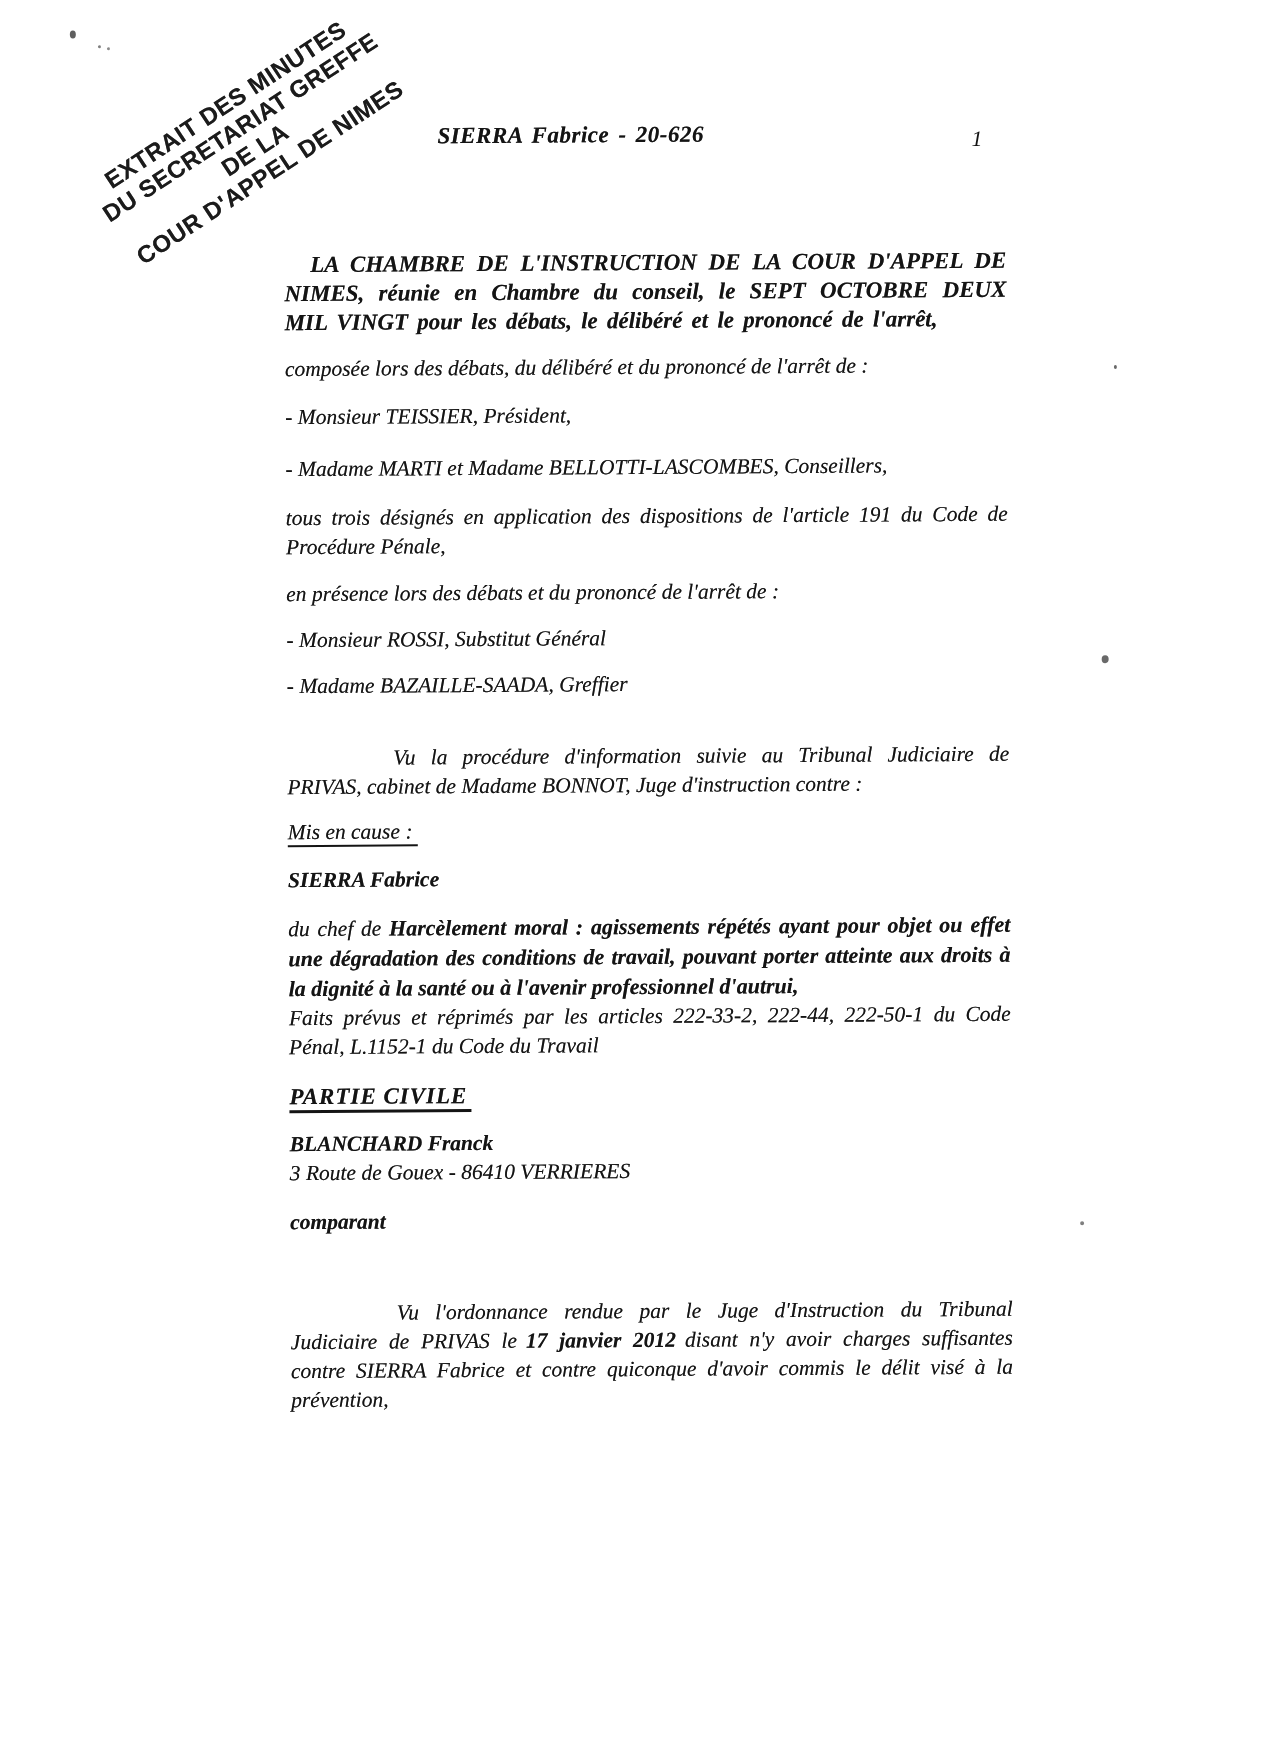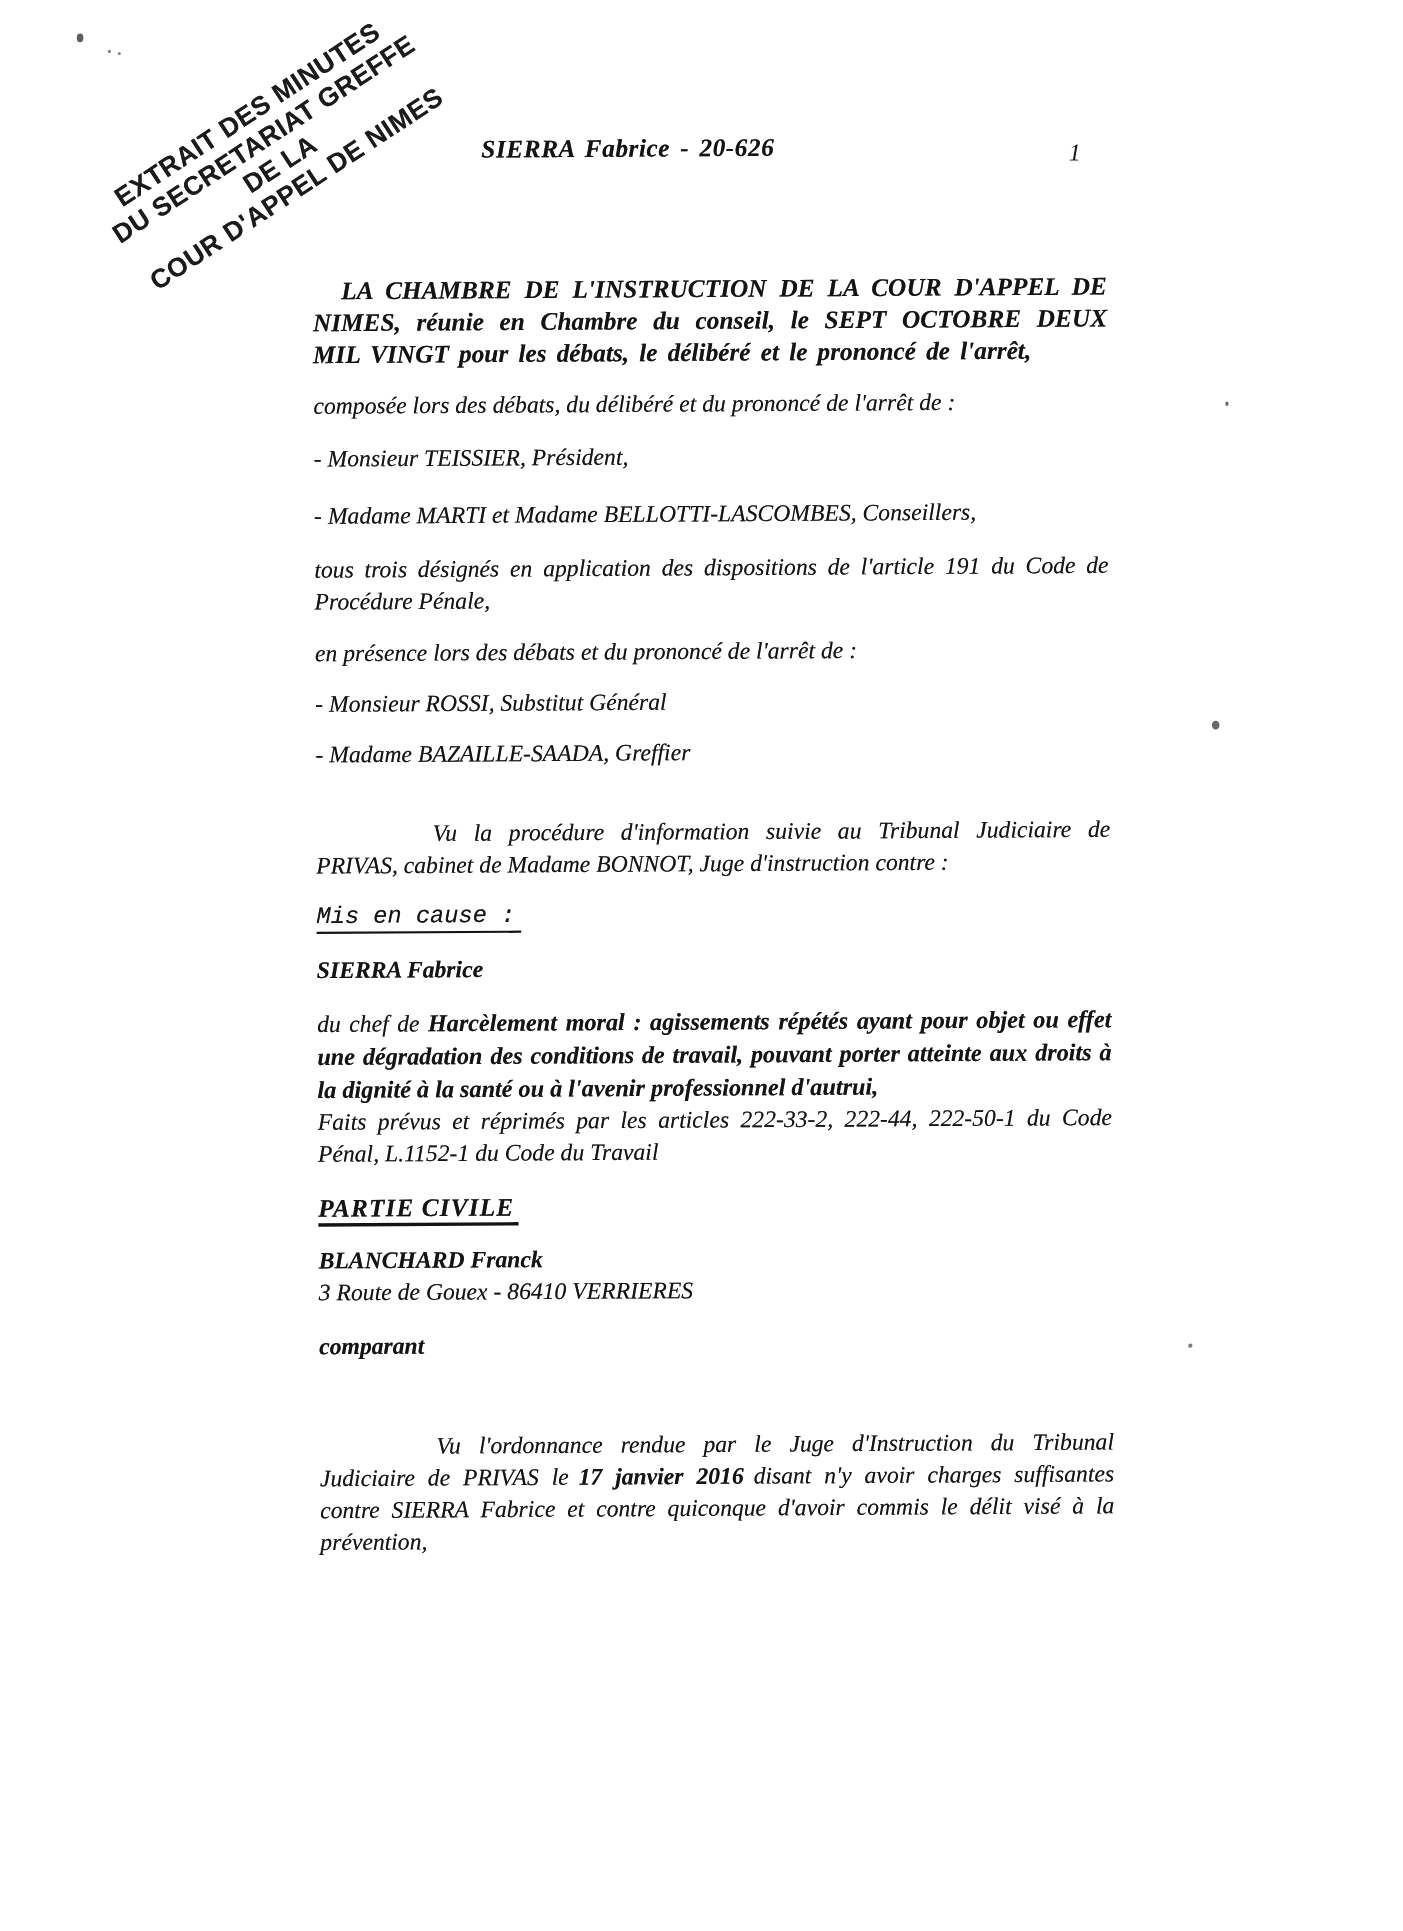--- a/index.html
+++ b/index.html
@@ -37,21 +37,21 @@
     position:absolute; left:288px; top:248px; width:722px;
     font-style:italic; font-size:21.5px; line-height:29px;
     text-shadow:0 0 0.5px rgba(0,0,0,0.55);
   }
   .doc p { margin:0; }
   .just { text-align:justify; }
   .intro { font-weight:700; font-size:23px; text-indent:26px; word-spacing:3.5px; line-height:29px; }
   .indent1 { text-indent:106px; }
   .charge b { font-size:22px; }
   .blockline { display:block; }
-  .u-thin { display:inline-block; border-bottom:2px solid #141414; padding-right:5px; line-height:1.15;font-family:Liberation Mono, monospace; }
+  .u-thin { display:inline-block; border-bottom:2px solid #141414; padding-right:5px; line-height:1.15; }
   .u-heavy {
     display:inline-block; border-bottom:3px solid #141414; padding-right:4px;
     font-weight:700; font-size:23px; letter-spacing:1px; line-height:1.15;
   }
   .bold { font-weight:700; }
   .ord b { margin:0 9px; }
 
   
   .speck { position:absolute; background:#2a2a2a; border-radius:50%; }
 </style>
@@ -98,21 +98,21 @@
 
     <p style="margin-top:21px;"><span class="u-heavy">PARTIE CIVILE</span></p>
 
     <p style="margin-top:17px;">
         <span class="blockline bold">BLANCHARD Franck</span>
         <span class="blockline">3 Route de Gouex - 86410 VERRIERES</span>
       </p>
 
     <p class="bold" style="margin-top:20px;">comparant</p>
 
-    <p class="just indent1 ord" style="margin-top:62px;"><span>Vu l'ordonnance rendue par le Juge d'Instruction du Tribunal Judiciaire de PRIVAS le</span><b>17 janvier 2016</b><span>disant n'y avoir charges suffisantes contre SIERRA Fabrice et contre quiconque d'avoir commis le délit visé à la prévention,</span></p>
+    <p class="just indent1 ord" style="margin-top:62px;"><span>Vu l'ordonnance rendue par le Juge d'Instruction du Tribunal Judiciaire de PRIVAS le</span><b>17 janvier 2012</b><span>disant n'y avoir charges suffisantes contre SIERRA Fabrice et contre quiconque d'avoir commis le délit visé à la prévention,</span></p>
 
   </div>
 
   <div class="speck" style="left:75px; top:27px; width:6px; height:8px; opacity:.75;"></div>
   <div class="speck" style="left:103px; top:42px; width:3px; height:3px; opacity:.6;"></div>
   <div class="speck" style="left:112px; top:44px; width:3px; height:3px; opacity:.55;"></div>
   <div class="speck" style="left:1117px; top:368px; width:3px; height:4px; opacity:.7;"></div>
   <div class="speck" style="left:1103px; top:658px; width:7px; height:8px; opacity:.7;"></div>
   <div class="speck" style="left:1078px; top:1224px; width:4px; height:4px; opacity:.6;"></div>
 

